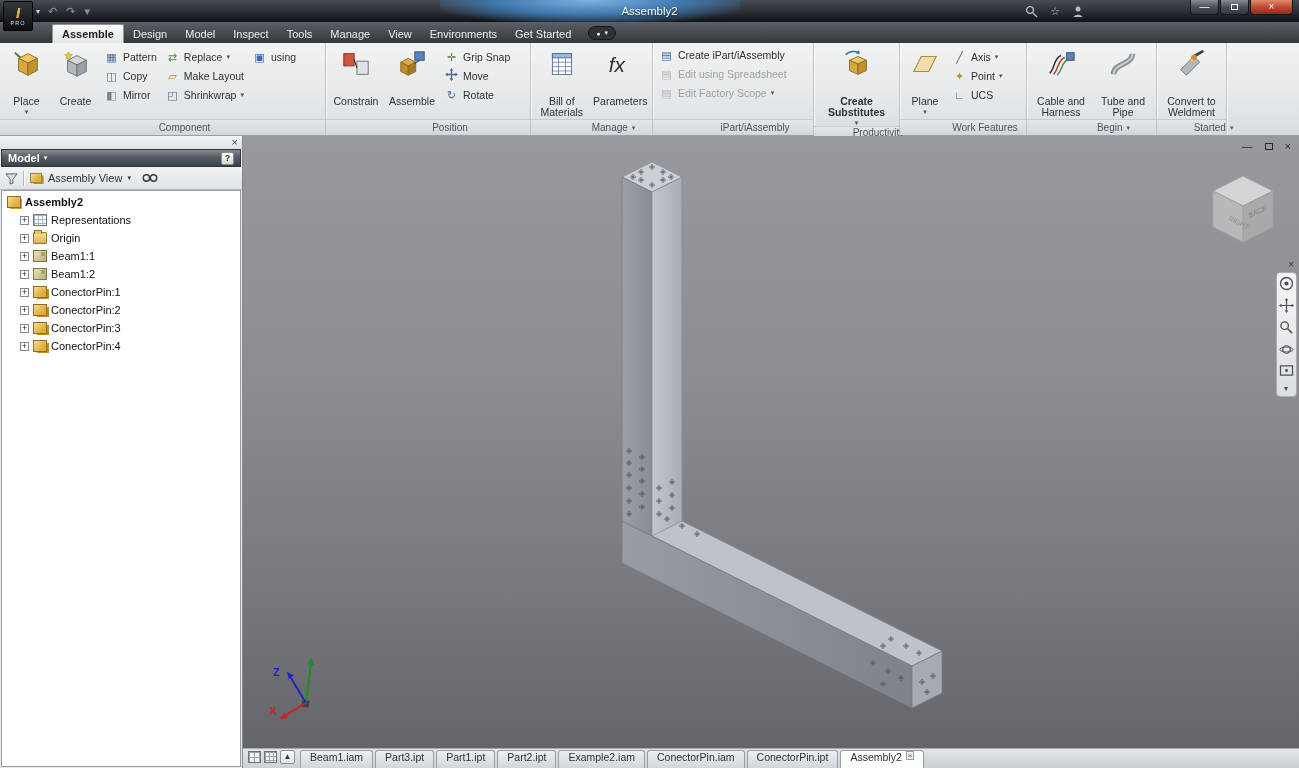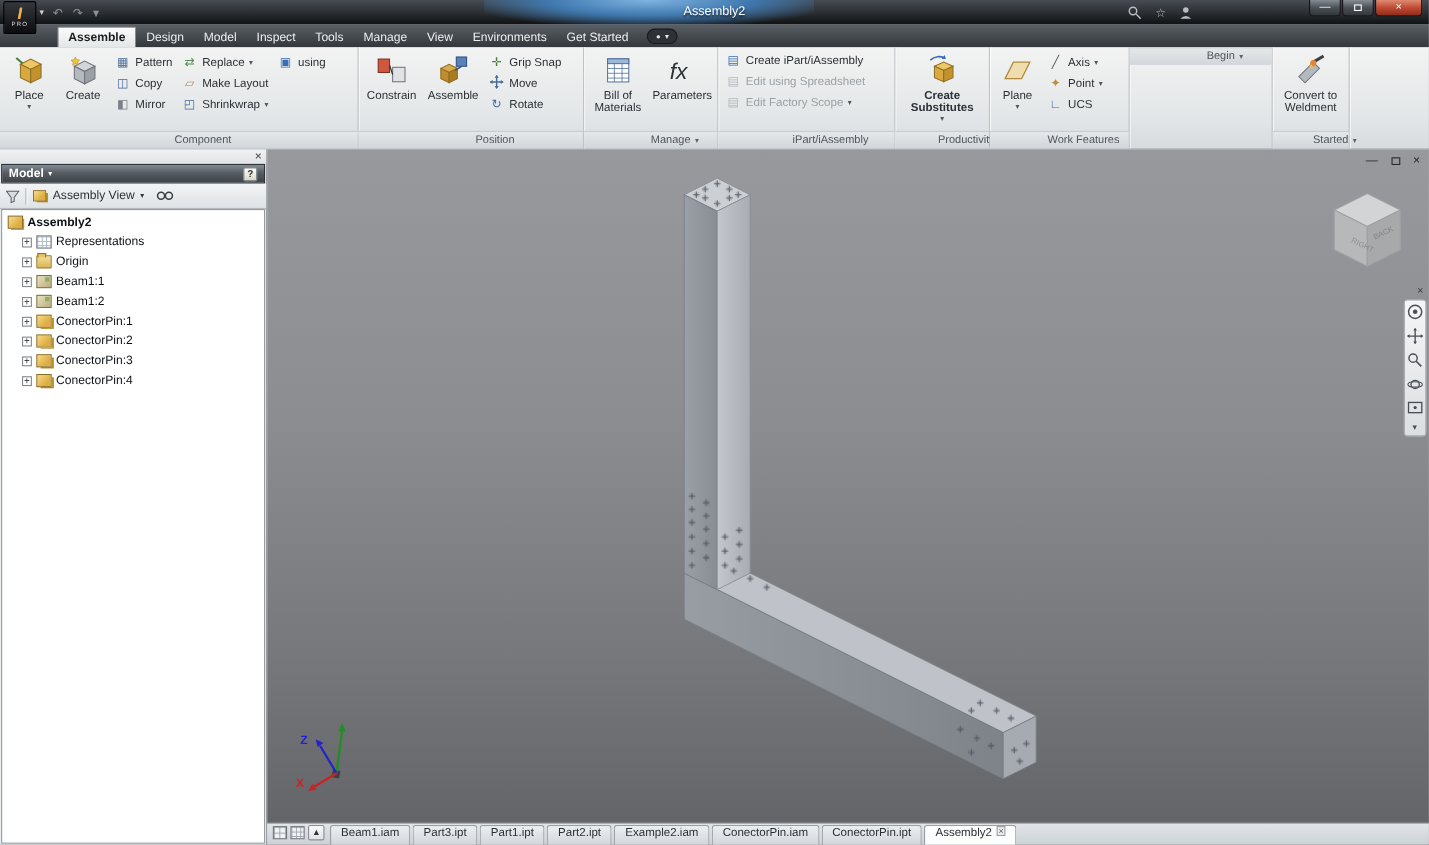--- a/index.html
+++ b/index.html
@@ -40,21 +40,21 @@
   
   .ribbon{height:93px;flex:0 0 93px;background:linear-gradient(#f2f3f2,#e3e6e8 70%,#d7dbde);
     border-bottom:1px solid #9aa0a5;display:flex;align-items:stretch;}
   .rgroup{display:flex;flex-direction:column;border-right:1px solid #bfc3c7;box-shadow:1px 0 0 rgba(255,255,255,.7);}
   .rg-body{flex:1;display:flex;align-items:stretch;padding:2px 3px 0 3px;gap:2px;}
   .rg-label{height:16px;font-size:10px;color:#4d555c;display:flex;align-items:center;justify-content:center;gap:4px;
     background:linear-gradient(#e5e8ea,#d2d6da);border-top:1px solid #c8ccd0;padding-left:44px;}
   .rg-label .caret{font-size:7px;color:#5a6268;}
   .bigbtn{display:flex;flex-direction:column;align-items:center;padding-top:3px;border-radius:3px;}
   .bicon{width:32px;height:32px;flex:0 0 32px;display:flex;align-items:center;justify-content:center;}
-  .blabel{font-size:10.5px;color:#2c3136;text-align:center;line-height:11px;margin-top:2px;}
+  .blabel{font-size:10.5px;color:#2c3136;text-align:center;line-height:11px;margin-top:16px;}
   .bcaret{font-size:7px;color:#50565c;line-height:7px;margin-top:1px;}
   .smcol{display:flex;flex-direction:column;gap:1px;padding-top:3px;}
   .smbtn{display:flex;align-items:center;gap:4px;font-size:10.5px;color:#2c3136;height:18px;padding:0 3px;
     border-radius:2px;white-space:nowrap;}
   .sicon{width:15px;flex:0 0 15px;text-align:center;font-size:11px;line-height:14px;}
   .smcaret{font-size:7px;color:#50565c;}
   .smbtn.disabled{color:#9ba1a7;}
   .smbtn.disabled .sicon{color:#b3b8bd !important;}
 
   
@@ -397,20 +397,42 @@
             <span>UCS</span>
           </div>
         </div>
       </div>
       <div class="rg-label">
         <span>Work Features</span>
       </div>
     </div>
 
     <div class="rgroup" style="width:130px">
+      <div class="rg-body">
+        <div class="bigbtn" style="width:62px">
+          <div class="bicon">
+            <svg width="30" height="30" viewBox="0 0 32 32">
+              <path d="M4,26 C10,20 8,10 16,7" fill="none" stroke="#2c3136" stroke-width="1.6"></path>
+              <path d="M8,27 C14,21 12,12 20,9" fill="none" stroke="#c0392b" stroke-width="1.6"></path>
+              <path d="M12,28 C18,22 16,14 24,11" fill="none" stroke="#4a8f4a" stroke-width="1.6"></path>
+              <rect x="22" y="4" width="8" height="8" fill="#5a82b8" stroke="#2e4f7e"></rect>
+            </svg>
+          </div>
+          <div class="blabel">Cable and Harness</div>
+        </div>
+        <div class="bigbtn" style="width:58px">
+          <div class="bicon">
+            <svg width="30" height="30" viewBox="0 0 32 32">
+              <path d="M6,27 C6,15 26,17 26,5" fill="none" stroke="#8a8f96" stroke-width="6"></path>
+              <path d="M6,27 C6,15 26,17 26,5" fill="none" stroke="#c8ccd0" stroke-width="2.2"></path>
+            </svg>
+          </div>
+          <div class="blabel">Tube and Pipe</div>
+        </div>
+      </div>
       <div class="rg-label">
         <span>Begin</span>
         <span class="caret">▾</span>
       </div>
     </div>
 
     <div class="rgroup" style="width:70px">
       <div class="rg-body" style="justify-content:center;">
         <div class="bigbtn" style="width:64px">
           <div class="bicon">

